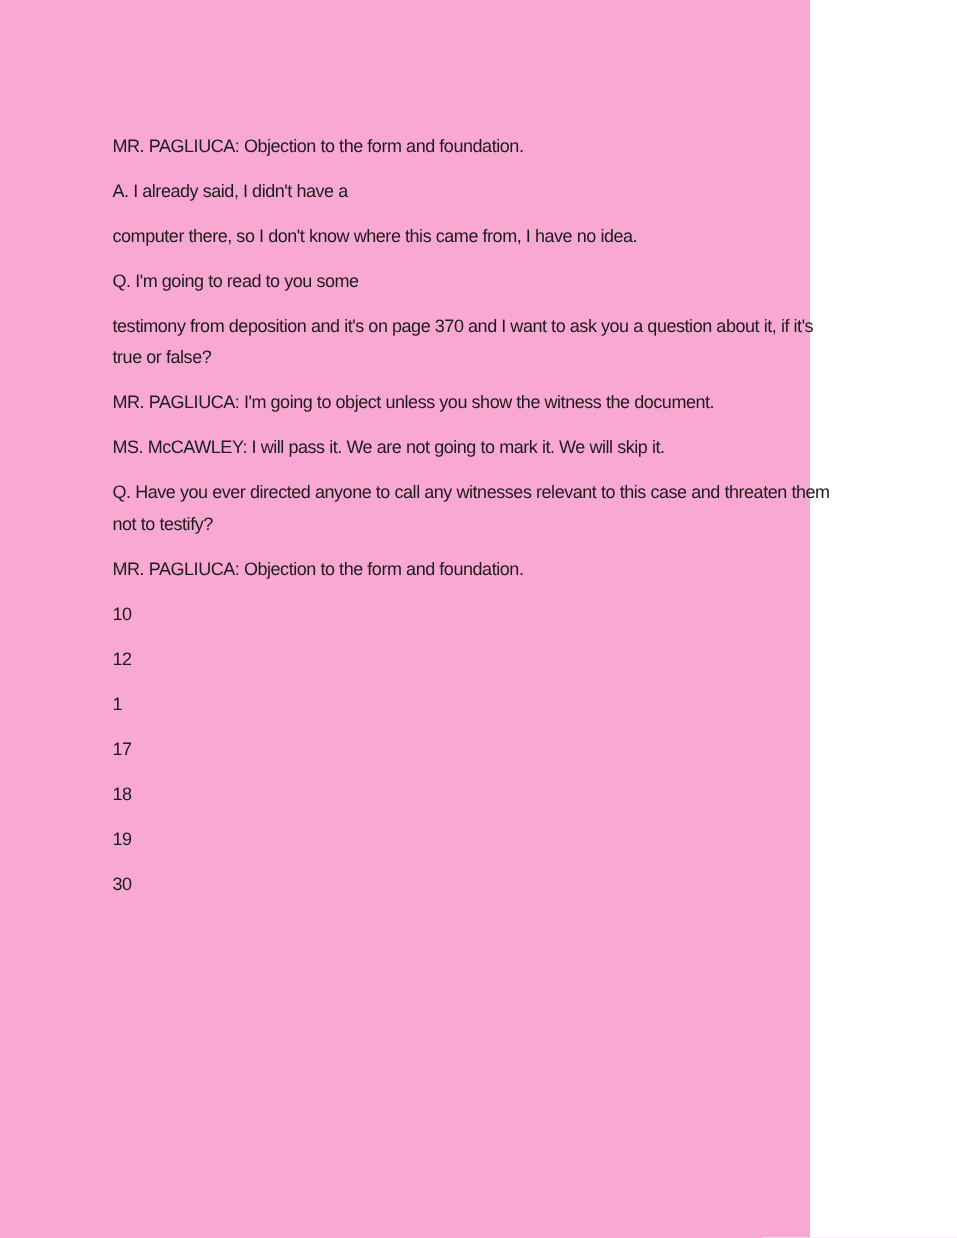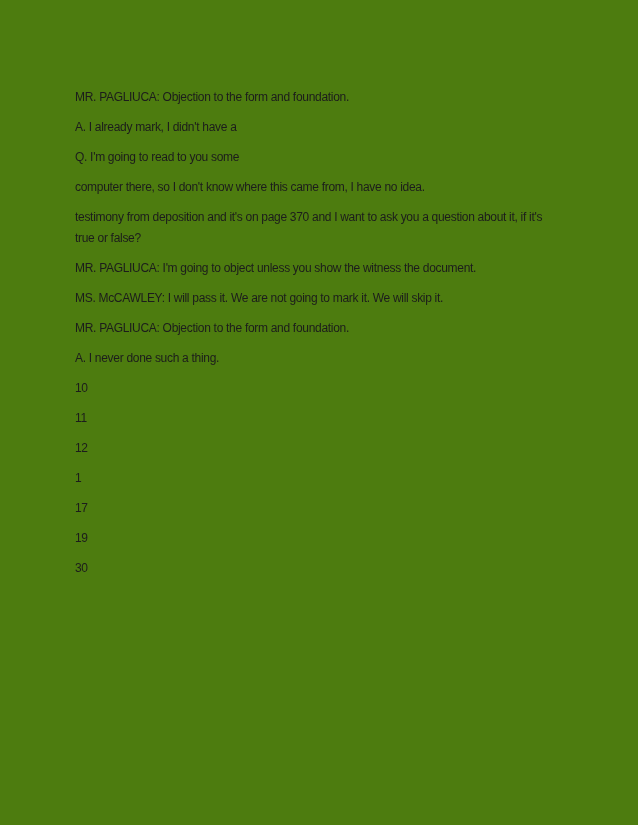--- a/index.html
+++ b/index.html
@@ -8,52 +8,53 @@
     background: #ffffff;
   }
   body {
     width: 638px;
     height: 825px;
     overflow: hidden;
     font-family: "Liberation Sans", sans-serif;
   }
   .page {
     box-sizing: border-box;
-    width: 638px;
+    width: 540px;
     height: 825px;
-    background: #4d7c0f;
+    background: #f9a8d4;
     padding: 87px 20px 0 75px;
   }
   .para {
     margin: 0 0 9px 0;
     font-size: 12px;
     line-height: 21px;
     letter-spacing: -0.3px;
     color: #1c1c1c;
     white-space: pre;
   }
 </style>
 </head>
 <body>
 
 <main class="page">
   <section>
       <p class="para">MR. PAGLIUCA: Objection to the form and foundation.</p>
-      <p class="para">A. I already mark, I didn't have a</p>
+      <p class="para">A. I already said, I didn't have a</p>
+      <p class="para">computer there, so I don't know where this came from, I have no idea.</p>
       <p class="para">Q. I'm going to read to you some</p>
-      <p class="para">computer there, so I don't know where this came from, I have no idea.</p>
       <p class="para">testimony from deposition and it's on page 370 and I want to ask you a question about it, if it's
 true or false?</p>
       <p class="para">MR. PAGLIUCA: I'm going to object unless you show the witness the document.</p>
       <p class="para">MS. McCAWLEY: I will pass it. We are not going to mark it. We will skip it.</p>
+      <p class="para">Q. Have you ever directed anyone to call any witnesses relevant to this case and threaten them
+not to testify?</p>
       <p class="para">MR. PAGLIUCA: Objection to the form and foundation.</p>
-      <p class="para">A. I never done such a thing.</p>
     </section>
   <section>
       <p class="para">10</p>
-      <p class="para">11</p>
       <p class="para">12</p>
       <p class="para">1</p>
       <p class="para">17</p>
+      <p class="para">18</p>
       <p class="para">19</p>
       <p class="para">30</p>
     </section>
 </main>
 
 </body></html>

